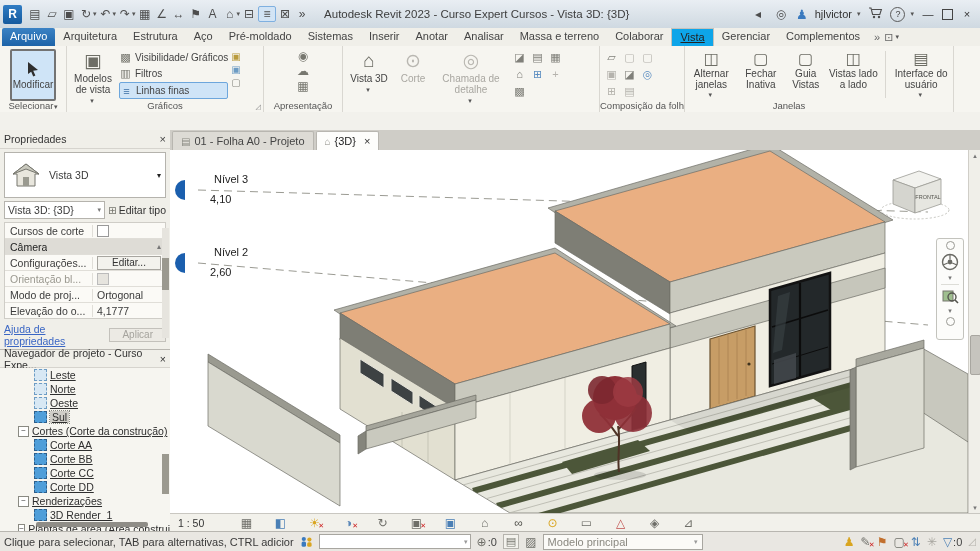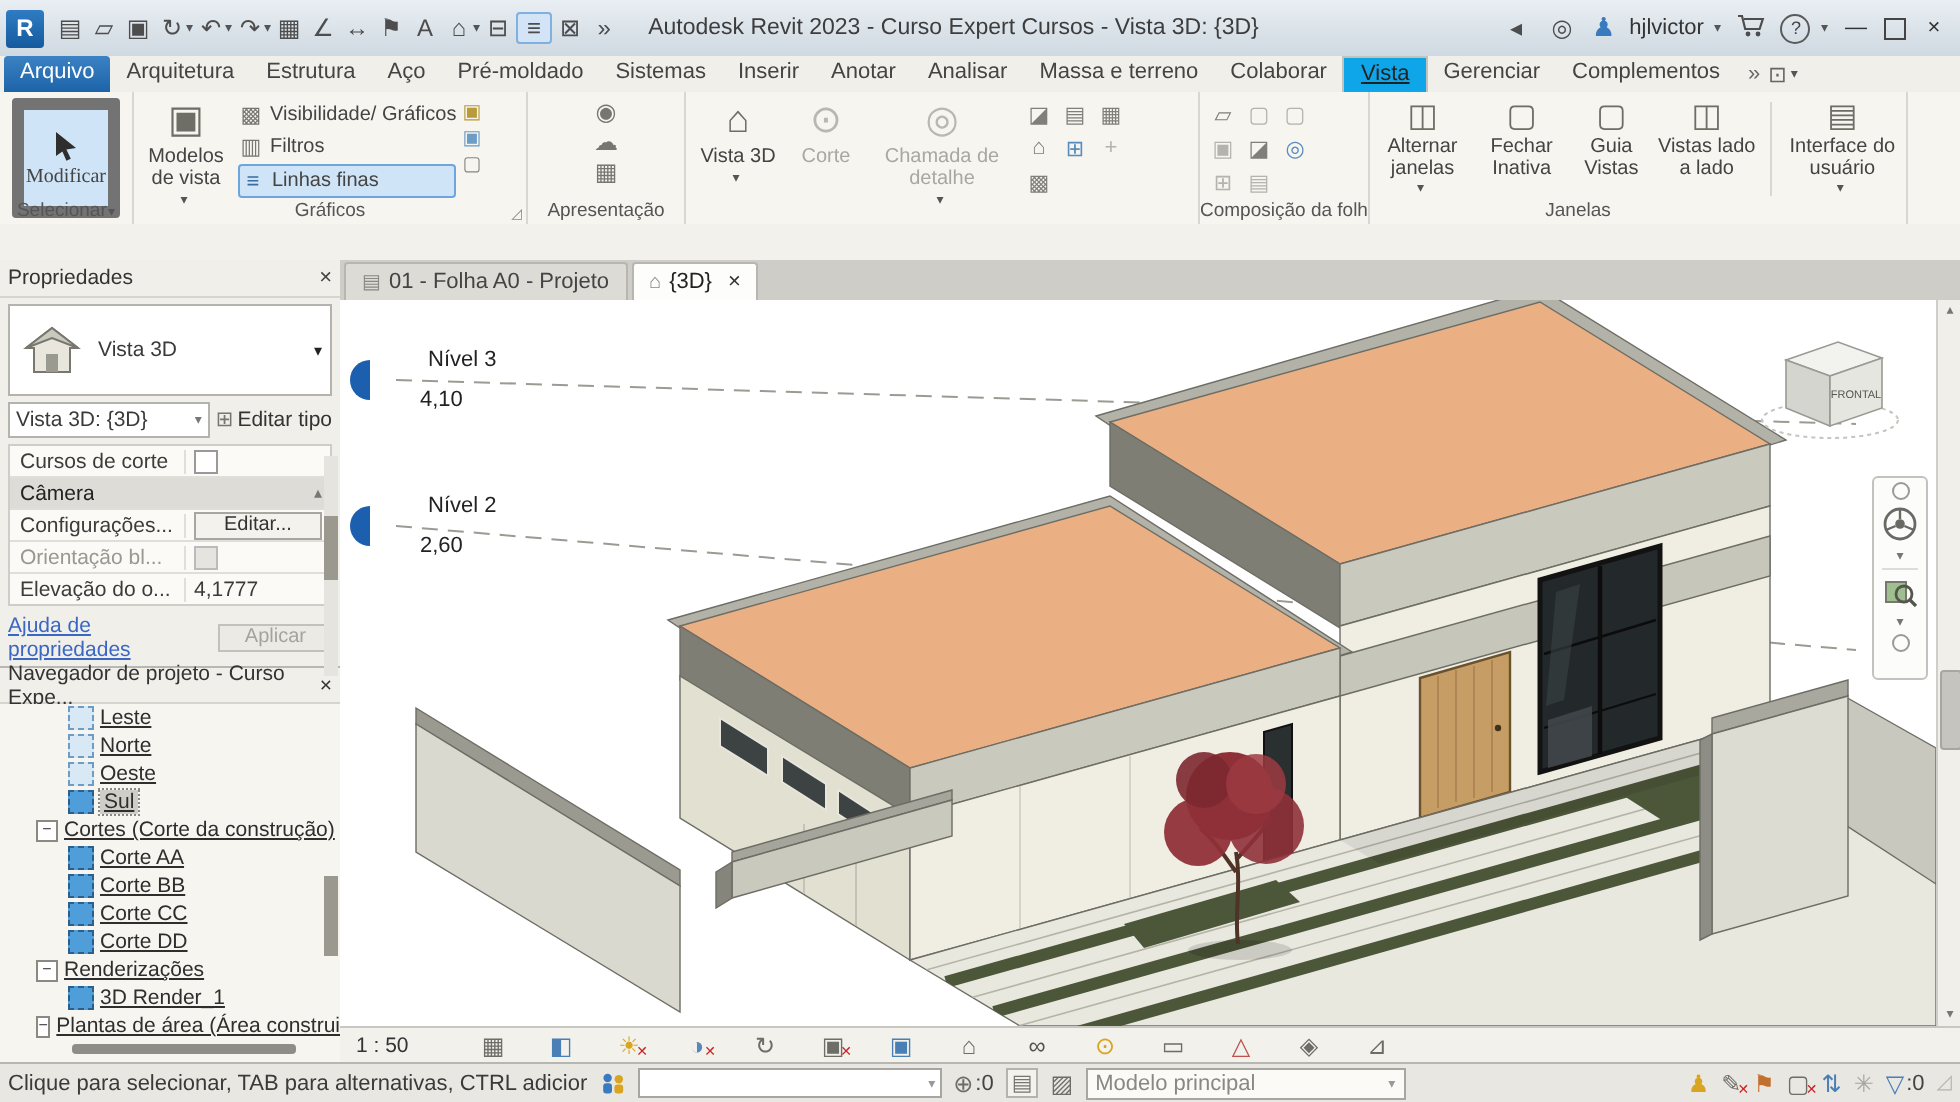--- a/index.html
+++ b/index.html
@@ -33,22 +33,22 @@
   
   .ribbon{position:absolute;left:0;top:46px;width:100%;height:66px;background:#f6f5f0;
     border-bottom:1px solid #c9c7c1;display:flex;font-size:10px;color:#444;}
   .rpanel{position:relative;border-right:1px solid #d9d7d1;padding:3px 3px 12px;display:flex;gap:3px;}
   .rpanel-label{position:absolute;left:0;right:0;bottom:0;height:12px;line-height:12px;text-align:center;
     font-size:9.5px;color:#555;white-space:nowrap;overflow:hidden;}
   .corner-arrow{position:absolute;right:2px;bottom:1px;font-size:7px;color:#888;}
   .bigbtn{width:46px;display:flex;flex-direction:column;align-items:center;text-align:center;line-height:11px;cursor:default;}
   .bigbtn .bic{font-size:19px;line-height:24px;color:#6e6e66;}
   .bigbtn.dis{color:#a9a7a1;} .bigbtn.dis .bic{color:#b9b7b1;}
-  .modifybtn{width:42px;height:48px;background:#cfe4f7;border:6px solid #737373;border-radius:2px;
-    display:flex;flex-direction:column;align-items:center;justify-content:center;gap:2px;font-family:Liberation Serif, serif;}
+  .modifybtn{width:42px;height:48px;background:#cfe4f7;border:2px solid #737373;border-radius:2px;
+    display:flex;flex-direction:column;align-items:center;justify-content:center;gap:2px;}
   .rrows{display:flex;flex-direction:column;justify-content:flex-start;gap:1px;padding-top:1px;}
   .rrow{display:flex;align-items:center;gap:3px;height:15px;white-space:nowrap;}
   .rrow .gic{font-size:11px;color:#77776f;min-width:13px;text-align:center;}
   .rrow.hl{background:#cfe4f7;border:1px solid #6da6dc;border-radius:2px;padding-right:4px;}
   .minicol{display:flex;flex-direction:column;gap:2px;padding-top:2px;}
   .minicol .gic{font-size:10px;color:#8a8a82;}
   .smallgrid{display:grid;grid-template-columns:repeat(3,17px);grid-auto-rows:16px;gap:1px;padding-top:2px;}
   .sg{font-size:11px;color:#80807a;text-align:center;position:relative;}
   .sg.dim{color:#b5b3ad;} .sg.blue{color:#5a8cc0;}
   .medbtn{width:50px;display:flex;flex-direction:column;align-items:center;text-align:center;line-height:10.5px;}
@@ -366,20 +366,24 @@
           <span class="pv">
               <span class="pbtn">Editar...</span>
             </span>
         </div>
         <div class="prow dim">
           <span class="pl">Orientação bl...</span>
           <span class="pv">
               <span class="chk dim"></span>
             </span>
         </div>
+        <div class="prow">
+          <span class="pl">Modo de proj...</span>
+          <span class="pv">Ortogonal</span>
+        </div>
         <div class="prow" style="border-bottom:none">
           <span class="pl">Elevação do o...</span>
           <span class="pv">4,1777</span>
         </div>
       </div>
       <div class="pscroll">
           <div class="pthumb" style="top:30px;height:32px"></div>
         </div>
       <div class="pfoot">
         <span class="plink">Ajuda de propriedades</span>

